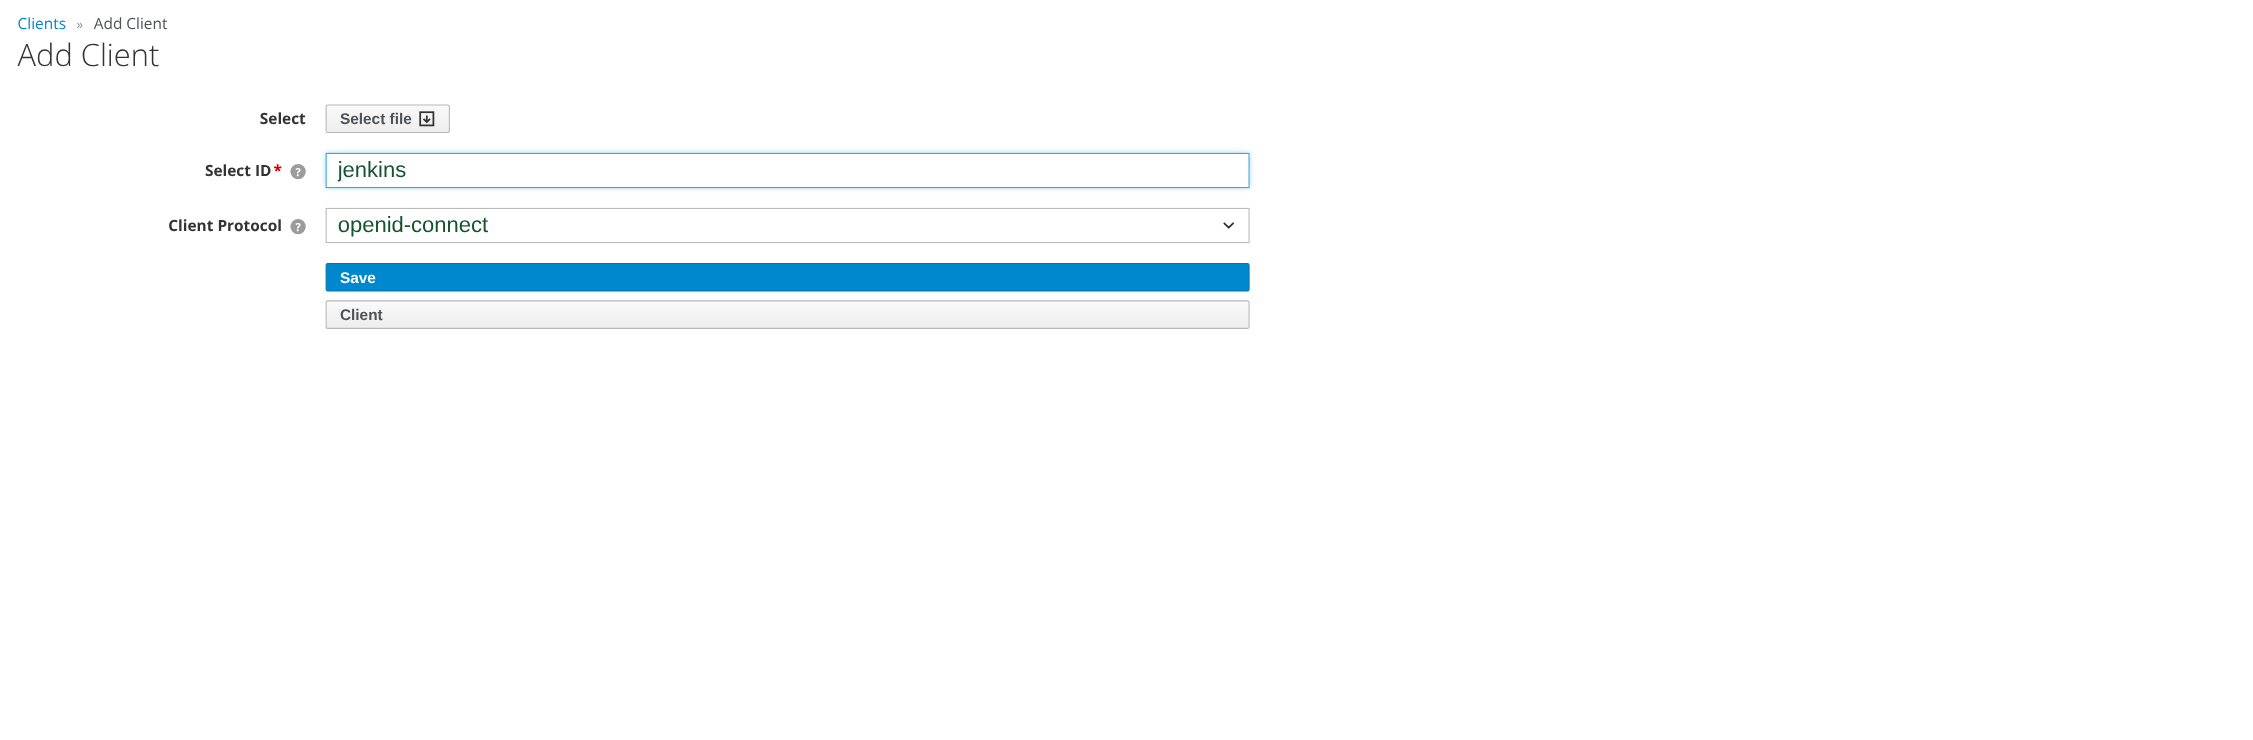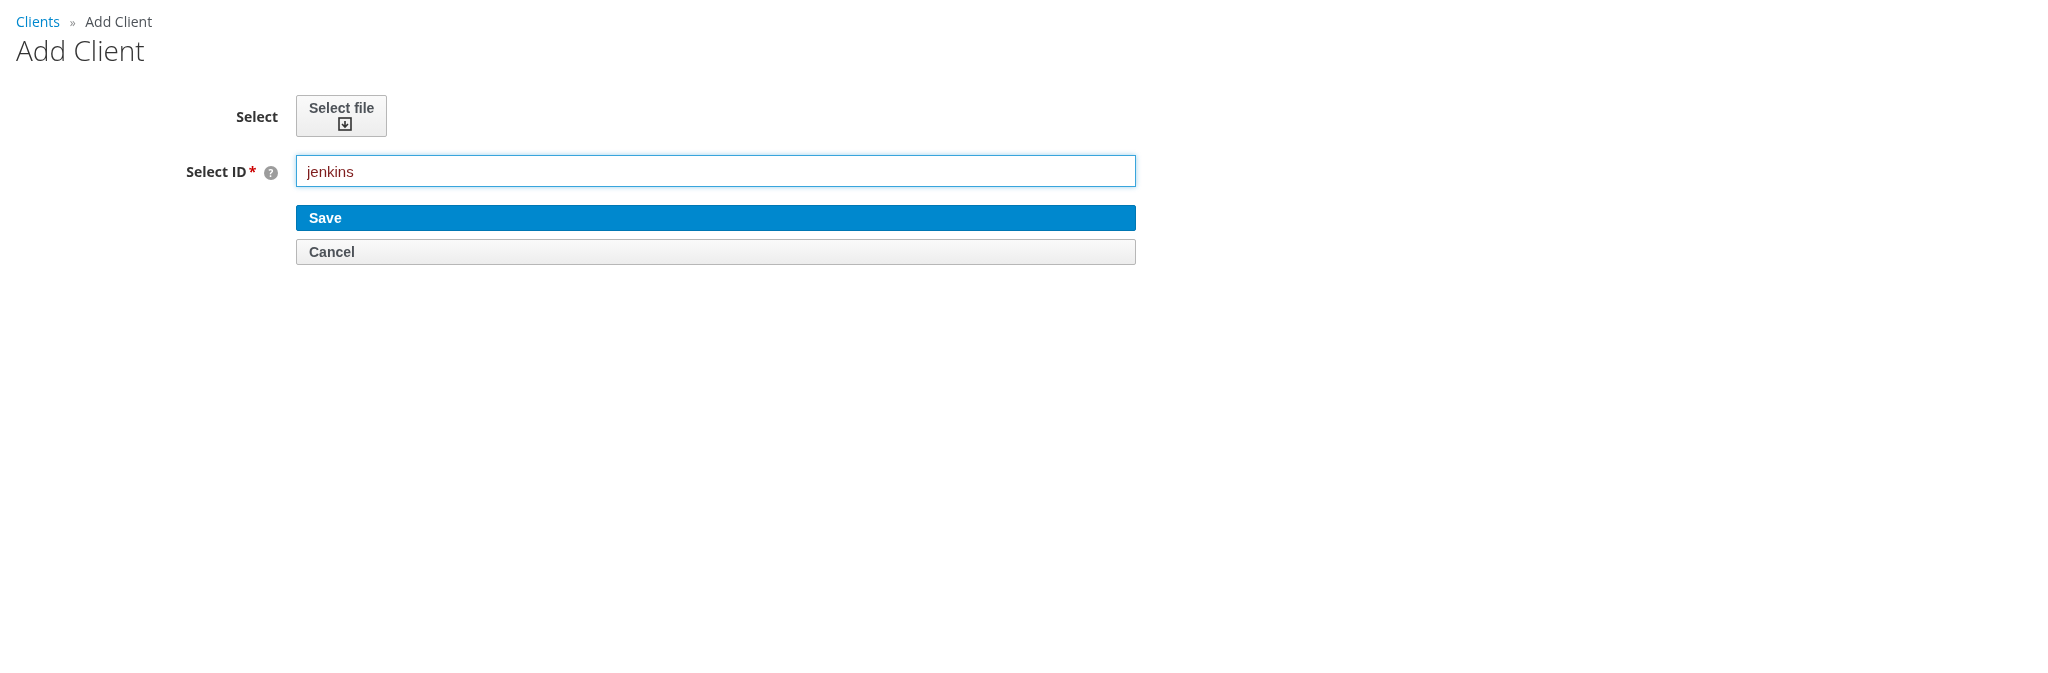--- a/index.html
+++ b/index.html
@@ -75,43 +75,42 @@
       font-weight: 600;
       border: 1px solid #bbb;
       background: #eee;
       color: #4d5258;
       cursor: pointer;
       border-radius: 2px;
     }
     .btn-file {
       background: linear-gradient(#fafafa,#ededed);
       border: 1px solid #b7b7b7;
-      flex-direction: column;
     }
     .btn-primary {
       background: #0088ce;
       border-color: #0077b3;
       color: #fff;
     }
     .btn-default {
       background: linear-gradient(#fafafa,#ededed);
       border: 1px solid #b7b7b7;
       color: #4d5258;
     }
     .import-icon {
       margin-left: 6px;
       display: inline-block;
     }
     .import-icon svg { display:block; }
     input.text-input, .select {
       width: 100%;
       height: 32px;
       padding: 4px 10px;
-      font-size: 15px;
-      color: #7f1d1d;
+      font-size: 20px;
+      color: #14532d;
       border: 1px solid #bbb;
       background: #fff;
       outline: none;
     }
     input.text-input.focused, input.text-input:focus {
       border-color: #39a5dc;
       box-shadow: 0 0 5px rgba(0,136,206,0.4);
     }
     .select-wrap {
       position: relative;
@@ -169,20 +168,38 @@
   <div class="form-row">
     <div class="form-label">
       <span>Select ID</span><span class="required-star">*</span>
       <span class="help-icon">?</span>
     </div>
     <div class="form-control-wrap">
       <input type="text" class="text-input focused" value="jenkins" style="">
     </div>
   </div>
 
+  <div class="form-row">
+    <div class="form-label">
+      <span>Client Protocol</span>
+      <span class="help-icon">?</span>
+    </div>
+    <div class="form-control-wrap">
+      <div class="select-wrap">
+        <select class="select">
+          <option>openid-connect</option>
+        </select>
+        <span class="select-caret">
+          <svg width="14" height="14" viewBox="0 0 14 14" fill="none" stroke="#333" stroke-width="1.6" stroke-linecap="round" stroke-linejoin="round">
+            <path d="M3 5 L7 9 L11 5"></path>
+          </svg>
+        </span>
+      </div>
+    </div>
+  </div>
 
 
   <div class="actions-row">
     <button class="btn btn-primary">Save</button>
-    <button class="btn btn-default">Cancel</button>
+    <button class="btn btn-default">Client</button>
   </div>
 
 </div>
 
 </body></html>

